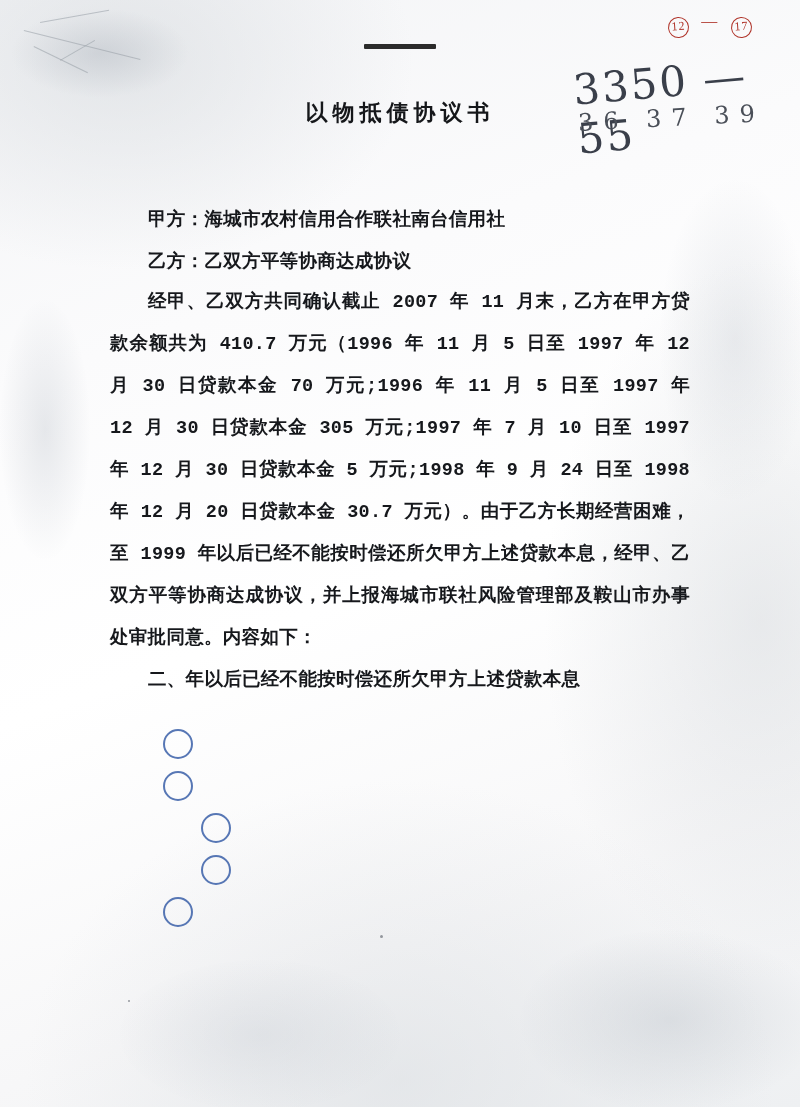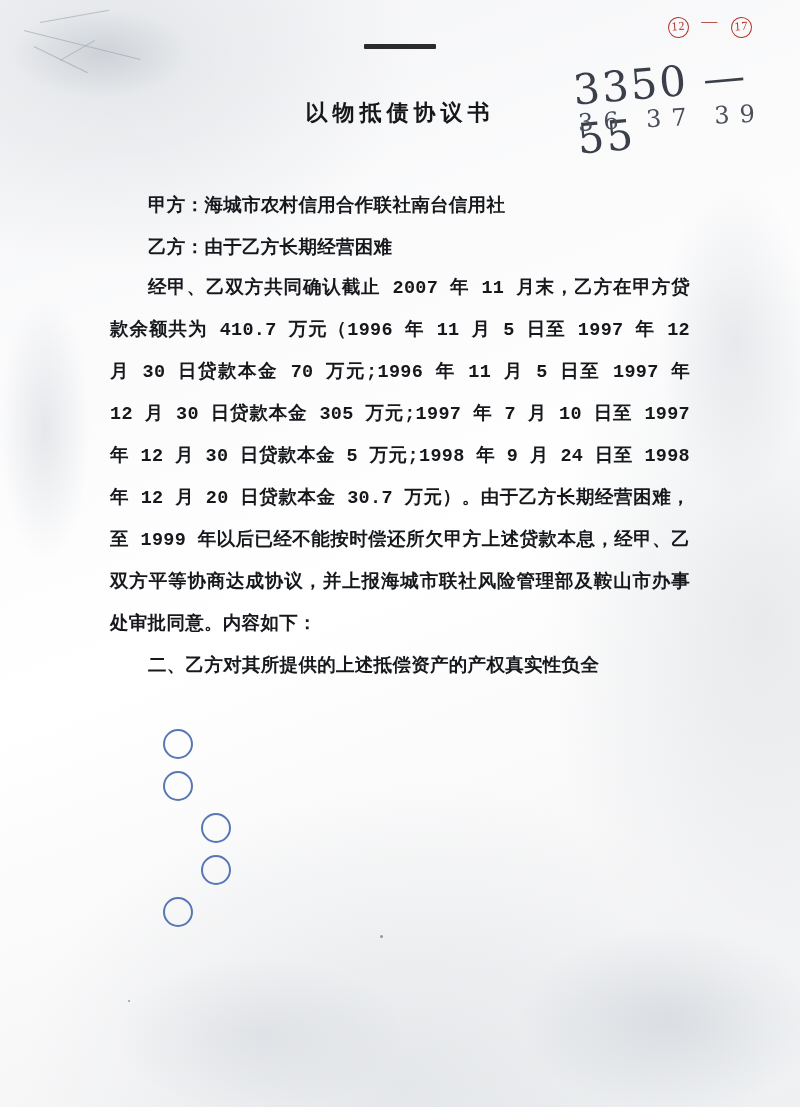--- a/index.html
+++ b/index.html
@@ -112,21 +112,21 @@
     text-align: center;
     font-size: 22px;
     font-weight: bold;
     letter-spacing: 5px;
     color: #15171a;
     font-family: "DejaVu Serif", serif;
   }
   .body-text {
     position: absolute;
     left: 110px;
-    top: 184px;
+    top: 198px;
     width: 580px;
     font-size: 18.5px;
     line-height: 42px;
     color: #16181c;
     font-family: "DejaVu Serif", serif;
     font-weight: bold;
     text-align: justify;
     letter-spacing: 0.3px;
   }
   .para { margin: 0 0 0 0; }
@@ -184,23 +184,23 @@
     <span class="circle-num">17</span>
   </div>
 
   <div class="hand-big">3350 — 55</div>
   <div class="hand-small">36 37 39</div>
 
   <div class="doc-title">以物抵债协议书</div>
 
   <div class="body-text">
     <p class="para party">甲方：海城市农村信用合作联社南台信用社</p>
-    <p class="para party">乙方：由于乙方长期经营困难</p>
+    <p class="para party">乙方：乙双方平等协商达成协议</p>
     <p class="para indent">经甲、乙双方共同确认截止 2007 年 11 月末，乙方在甲方贷款余额共为 410.7 万元（1996 年 11 月 5 日至 1997 年 12 月 30 日贷款本金 70 万元;1996 年 11 月 5 日至 1997 年 12 月 30 日贷款本金 305 万元;1997 年 7 月 10 日至 1997 年 12 月 30 日贷款本金 5 万元;1998 年 9 月 24 日至 1998 年 12 月 20 日贷款本金 30.7 万元）。由于乙方长期经营困难，至 1999 年以后已经不能按时偿还所欠甲方上述贷款本息，经甲、乙双方平等协商达成协议，并上报海城市联社风险管理部及鞍山市办事处审批同意。内容如下：</p>
-    <p class="para indent">二、乙方对其所提供的上述抵偿资产的产权真实性负全</p>
+    <p class="para indent">二、年以后已经不能按时偿还所欠甲方上述贷款本息</p>
   </div>
 
   <div class="pen-circle pc1"></div>
   <div class="pen-circle pc2"></div>
   <div class="pen-circle pc3"></div>
   <div class="pen-circle pc4"></div>
   <div class="pen-circle pc5"></div>
 
   <div class="ink-dot d1"></div>
   <div class="ink-dot d2"></div>

